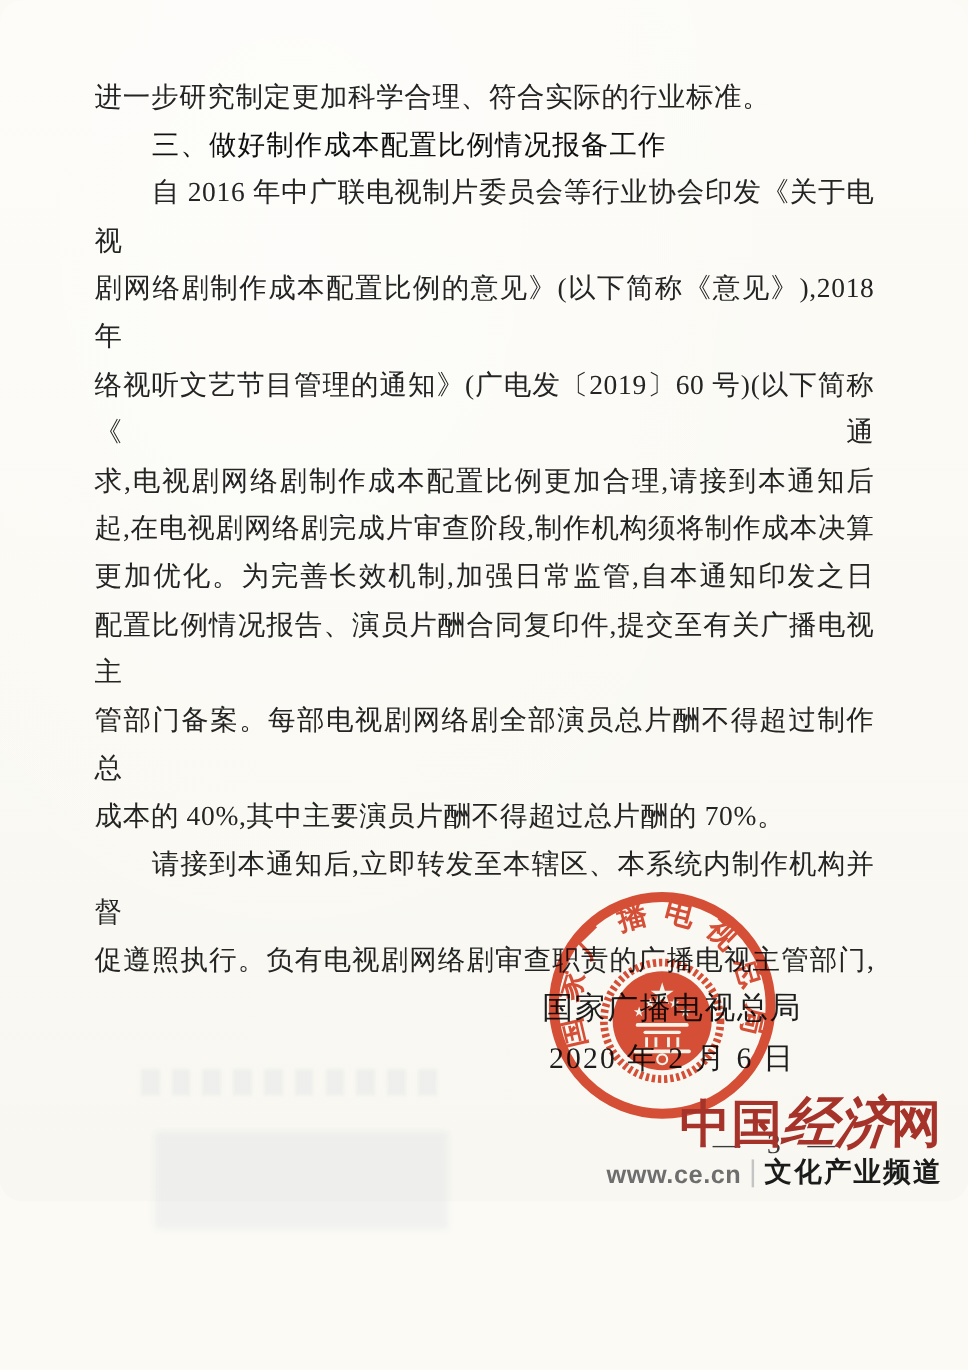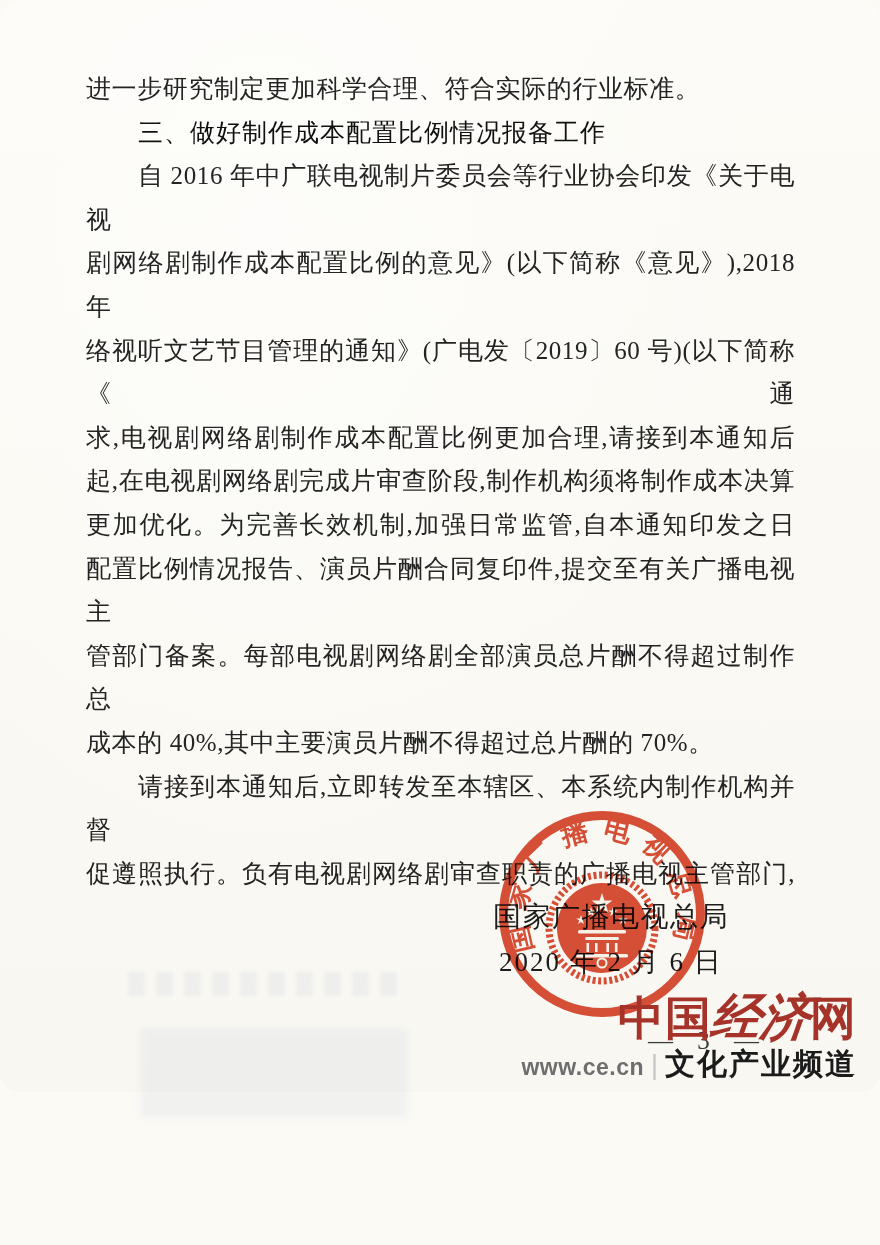--- a/index.html
+++ b/index.html
@@ -100,21 +100,21 @@
   .sub .url{
     font-family:"Liberation Sans","DejaVu Sans",sans-serif;
     font-weight:700;font-size:23px;color:#6e6e6e;letter-spacing:.5px;
   }
   .sub .divider{
     color:#c4c4c4;font-size:27px;padding:0 7px;font-weight:400;
     font-family:"Liberation Sans",sans-serif;
   }
   .sub .channel{
     font-family:"Liberation Serif","DejaVu Serif",serif;
-    font-weight:700;font-size:30px;color:#1b1b1b;letter-spacing:2px;
+    font-weight:700;font-size:25px;color:#1b1b1b;letter-spacing:2px;
   }
 </style>
 </head>
 <body>
 
 <div class="page">
 
   <div class="body-text">
     <div class="line end">进一步研究制定更加科学合理、符合实际的行业标准。</div>
     <div class="line head ind">三、做好制作成本配置比例情况报备工作</div>

